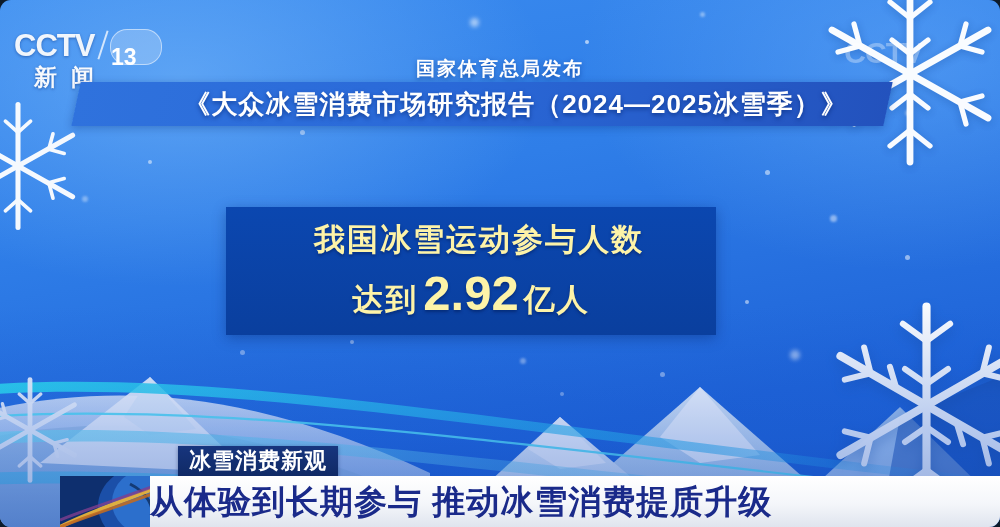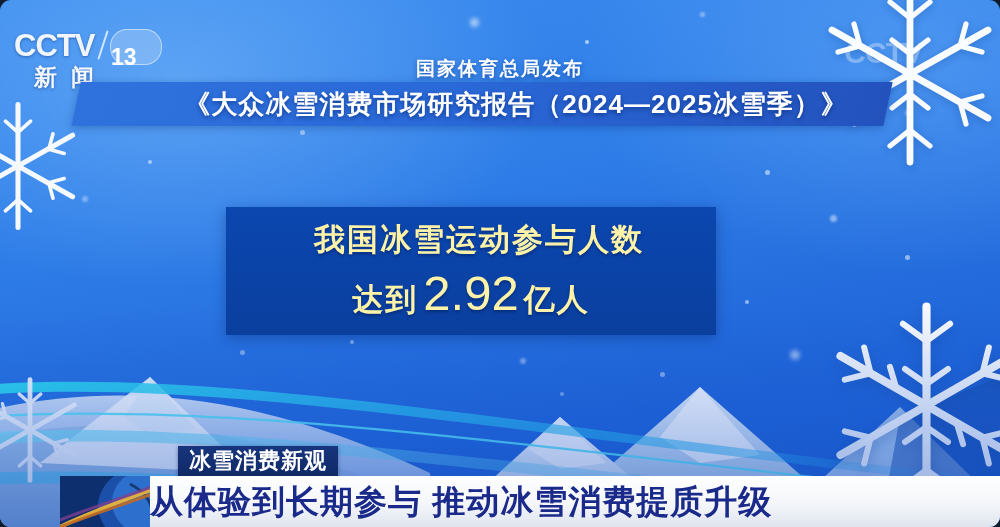--- a/index.html
+++ b/index.html
@@ -67,21 +67,21 @@
   
   .statbox{position:absolute;left:226px;top:207px;width:490px;height:128px;
     background:linear-gradient(180deg,#0b47b0 0%,#0a3f9e 100%);
     box-shadow:0 3px 12px rgba(0,30,95,.35);}
   .stat-line1{position:absolute;left:0;top:12px;width:100%;text-align:center;
     font-size:31px;font-weight:bold;color:#fdf3a8;letter-spacing:2px;
     text-shadow:0 2px 3px rgba(0,25,85,.5);margin-left:8px;}
   .stat-line2{position:absolute;left:0;top:58px;width:100%;text-align:center;
     white-space:nowrap;text-shadow:0 2px 3px rgba(0,25,85,.5);}
   .stat-pre,.stat-suf{font-size:31px;font-weight:bold;color:#fdf3a8;letter-spacing:2px;}
-  .stat-num{font-size:49px;font-weight:normal;color:#fdf3a8;letter-spacing:0px;margin:0 5px;}
+  .stat-num{font-size:49px;font-weight:bold;color:#fdf3a8;letter-spacing:0px;margin:0 5px;}
 
   
   .tag{position:absolute;left:178px;top:446px;width:160px;height:30px;
     background:linear-gradient(180deg,#17357e 0%,#102a66 100%);
     box-shadow:0 1px 4px rgba(0,20,70,.4);}
   .tag span{position:absolute;left:0;top:0;width:100%;height:100%;line-height:30px;text-align:center;
     font-size:22px;font-weight:bold;color:#ffffff;letter-spacing:1px;}
 
   .newsbar{position:absolute;left:150px;top:476px;width:850px;height:51px;
     background:linear-gradient(180deg,#ffffff 0%,#f4f6fa 55%,#dfe4ee 100%);}

